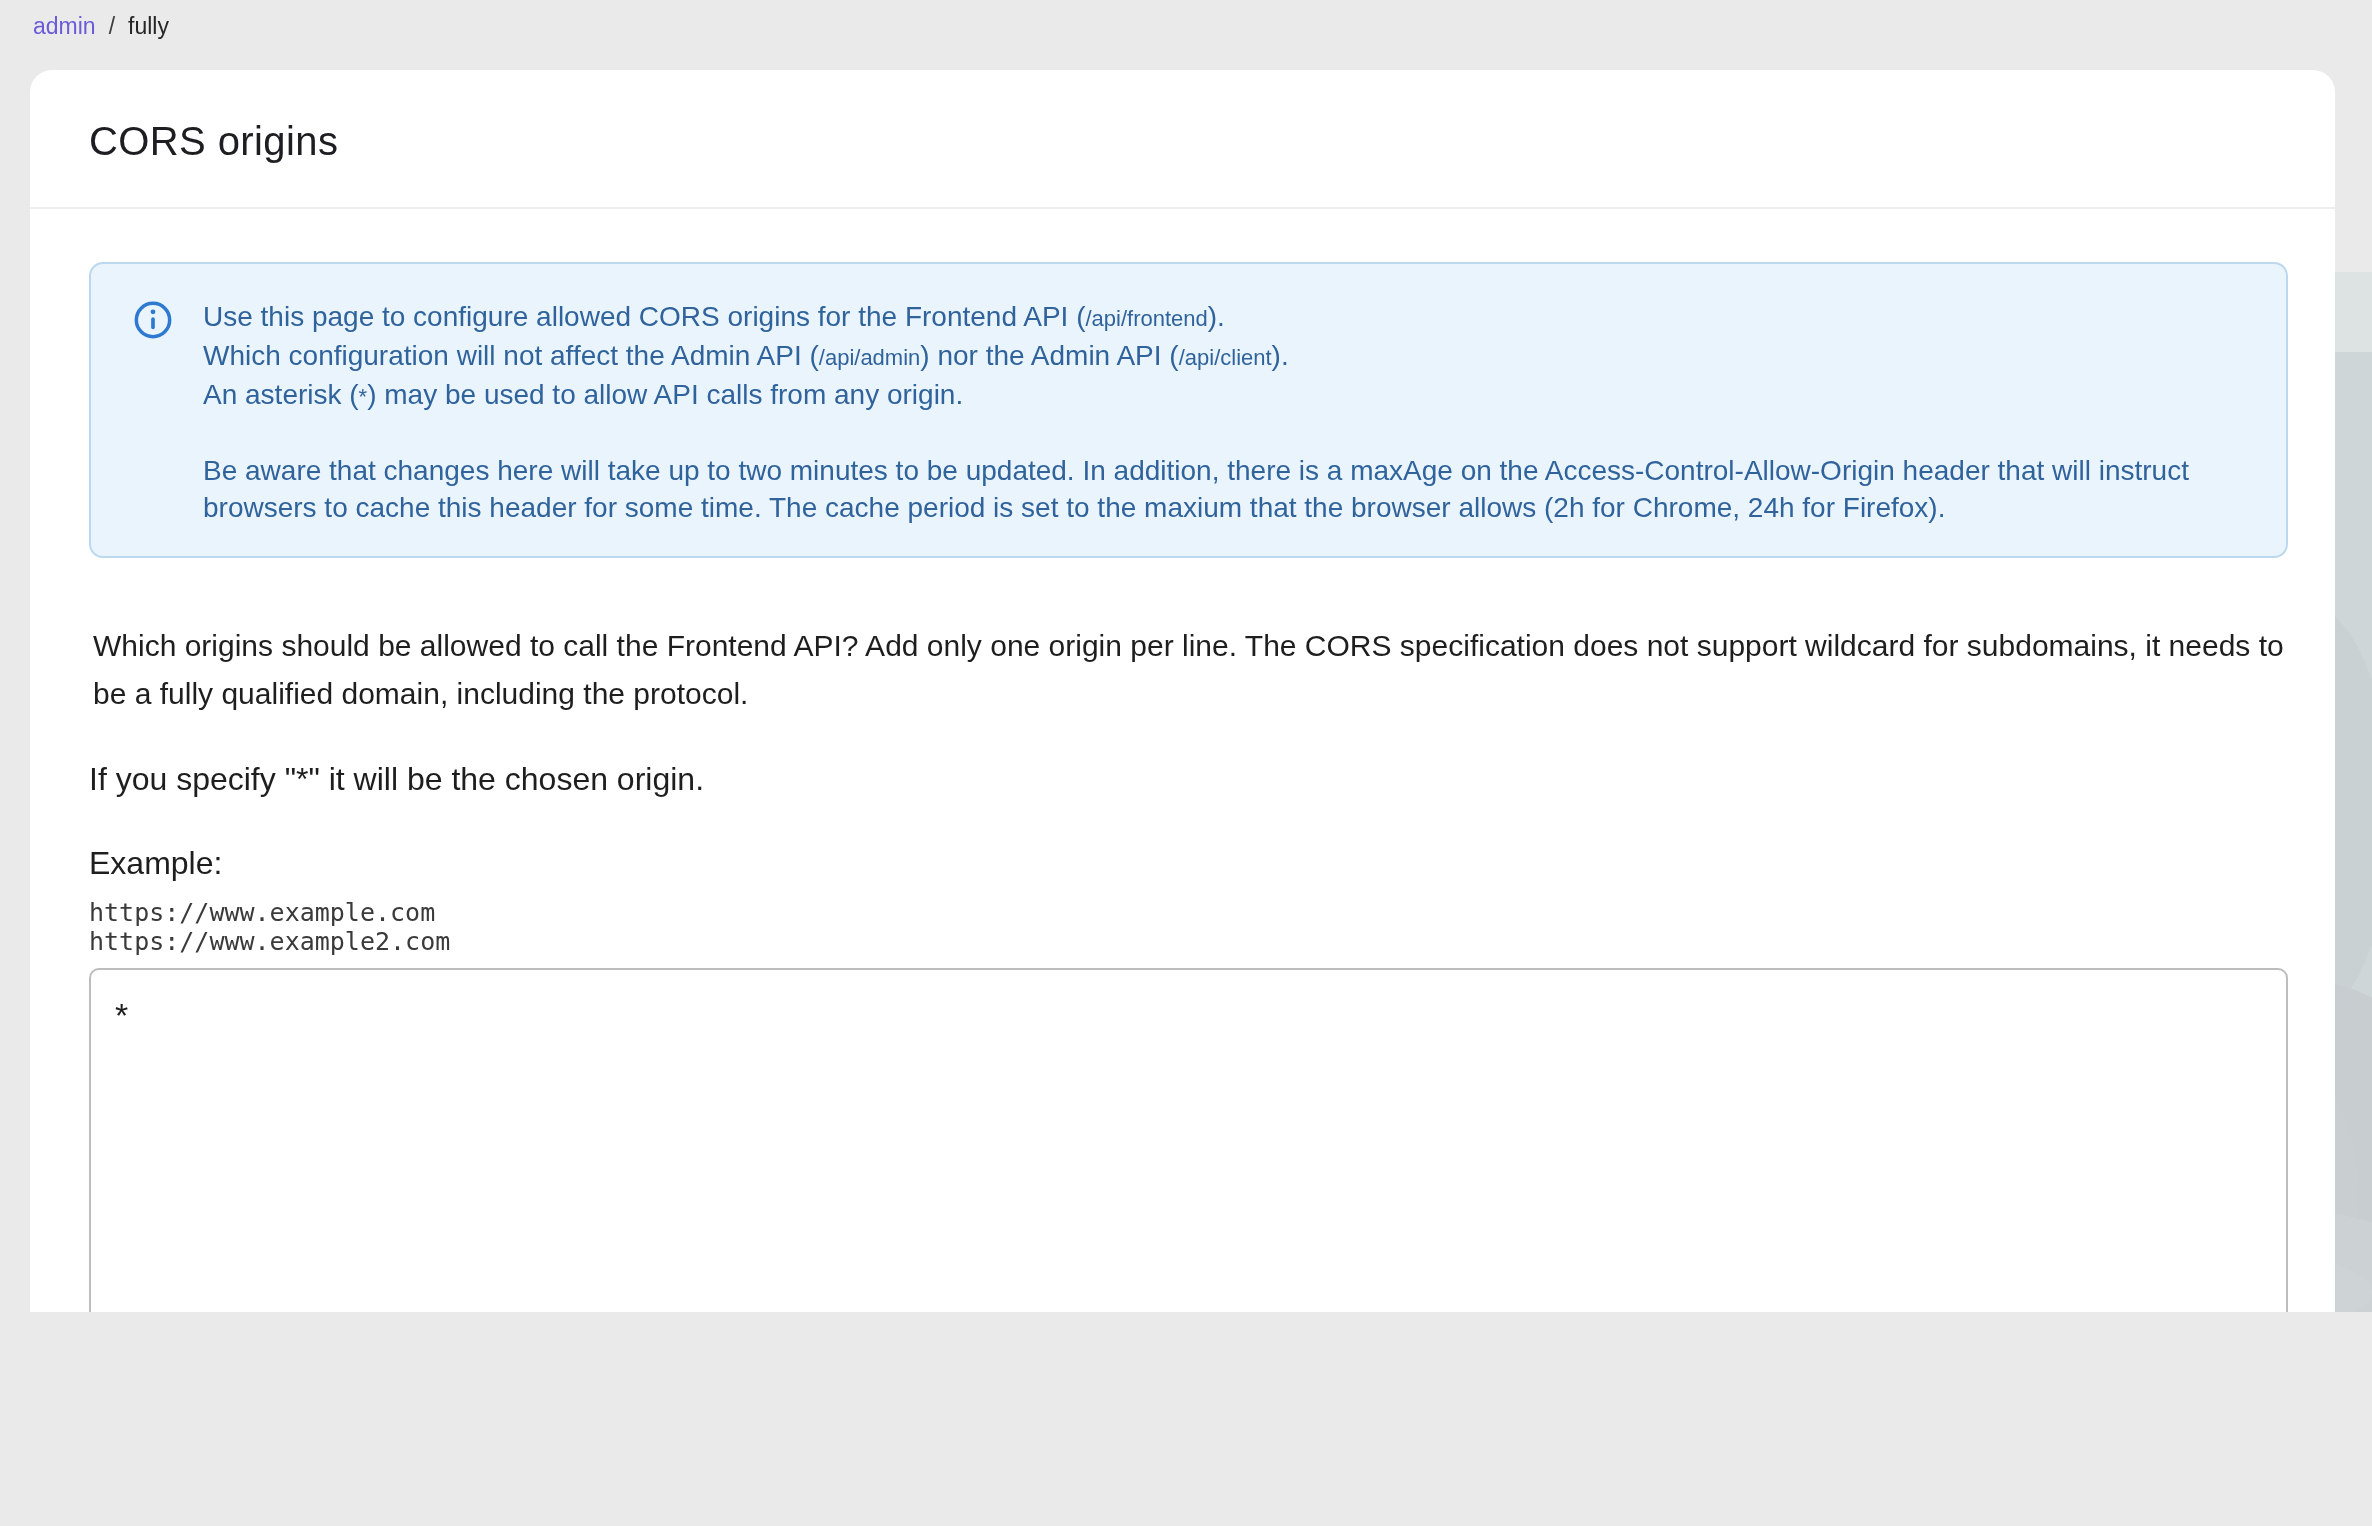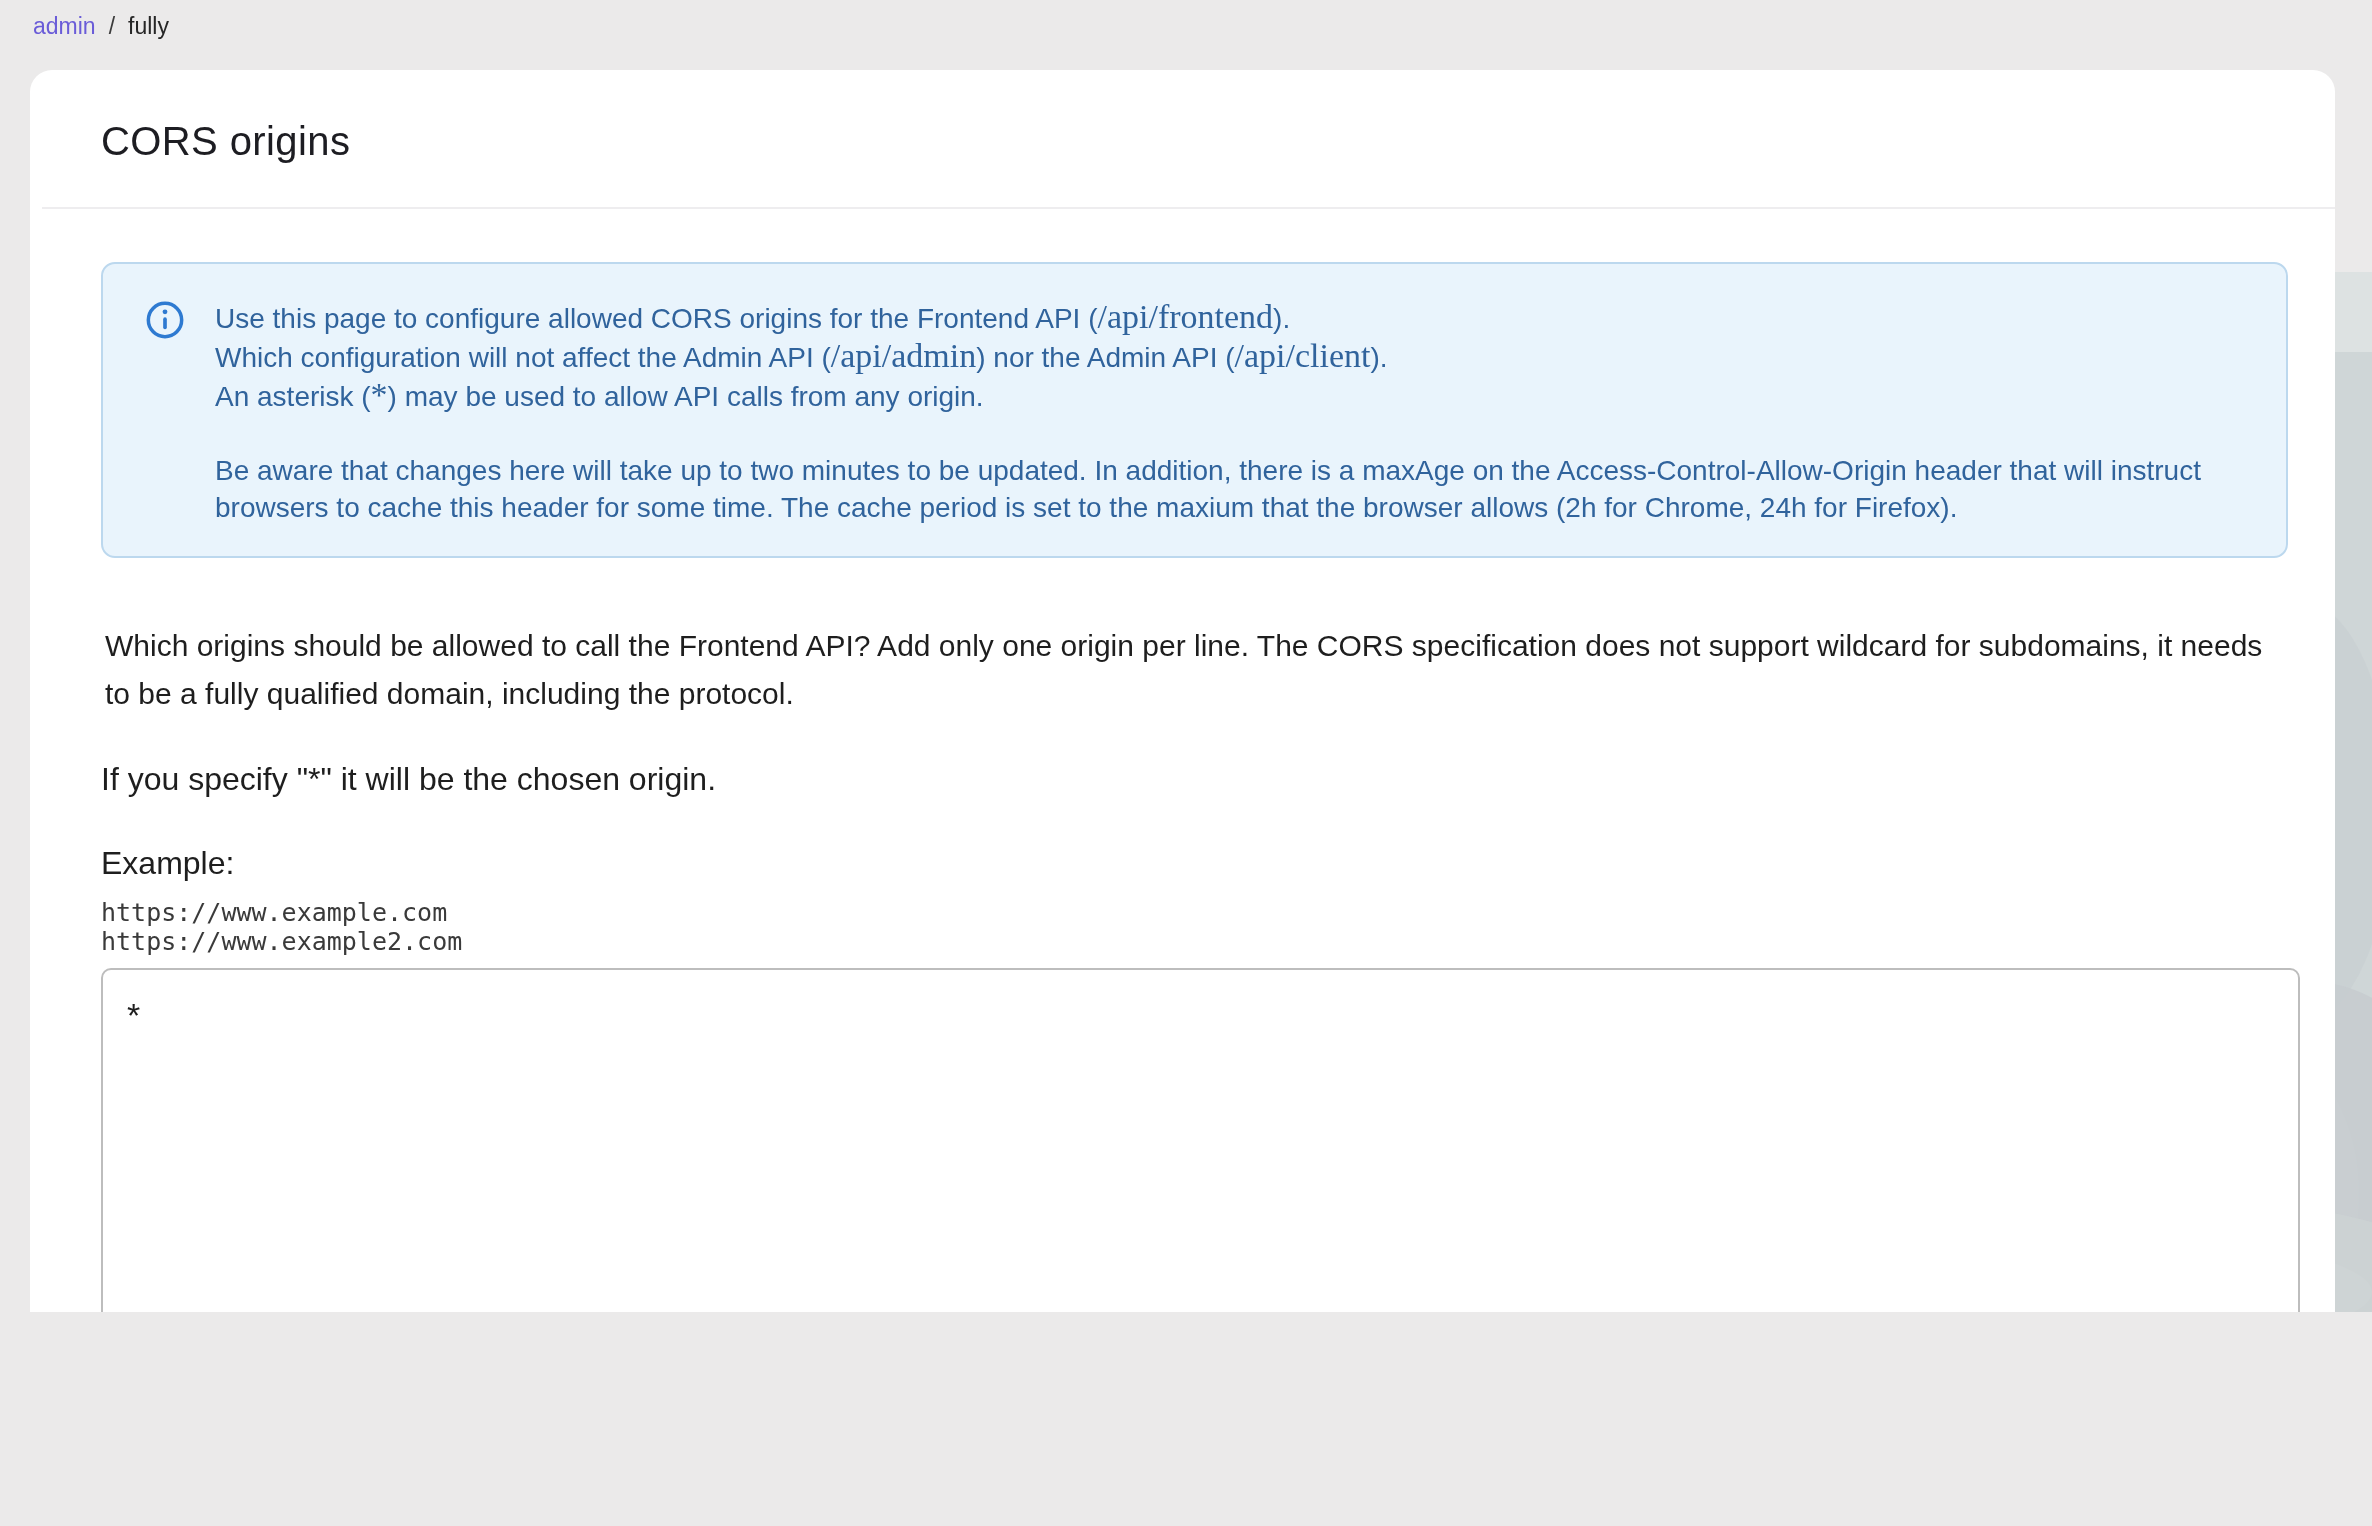--- a/index.html
+++ b/index.html
@@ -44,21 +44,20 @@
 
   .card {
     position: absolute;
     left: 30px;
     top: 70px;
     width: 2305px;
     height: 1440px;
     background: #ffffff;
     border-radius: 22px;
     z-index: 1;
-    padding-left: 12px;
   }
   .card-header {
     height: 139px;
     display: flex;
     align-items: center;
     padding: 6px 59px 0 59px;
     border-bottom: 2px solid #eeedef;
   }
   .card-title {
     margin: 0;
@@ -83,22 +82,22 @@
     font-size: 28px;
     line-height: 37px;
   }
   .info-icon-wrap {
     flex: 0 0 40px;
     padding-top: 2px;
   }
   .info-banner p { margin: 0; }
   .info-banner .para1 { margin-bottom: 37px; }
   .info-banner code, .mono {
-    font-family: Liberation Serif, serif;
-    font-size: 34px;
+    font-family: Liberation Sans, sans-serif;
+    font-size: 22px;
     margin-top: 12px;
   }
 
   .description {
     margin: 64px 0 0 4px;
     font-size: 30px;
     line-height: 48px;
     color: #1e1e1e;
     max-width: 2199px;
   }

